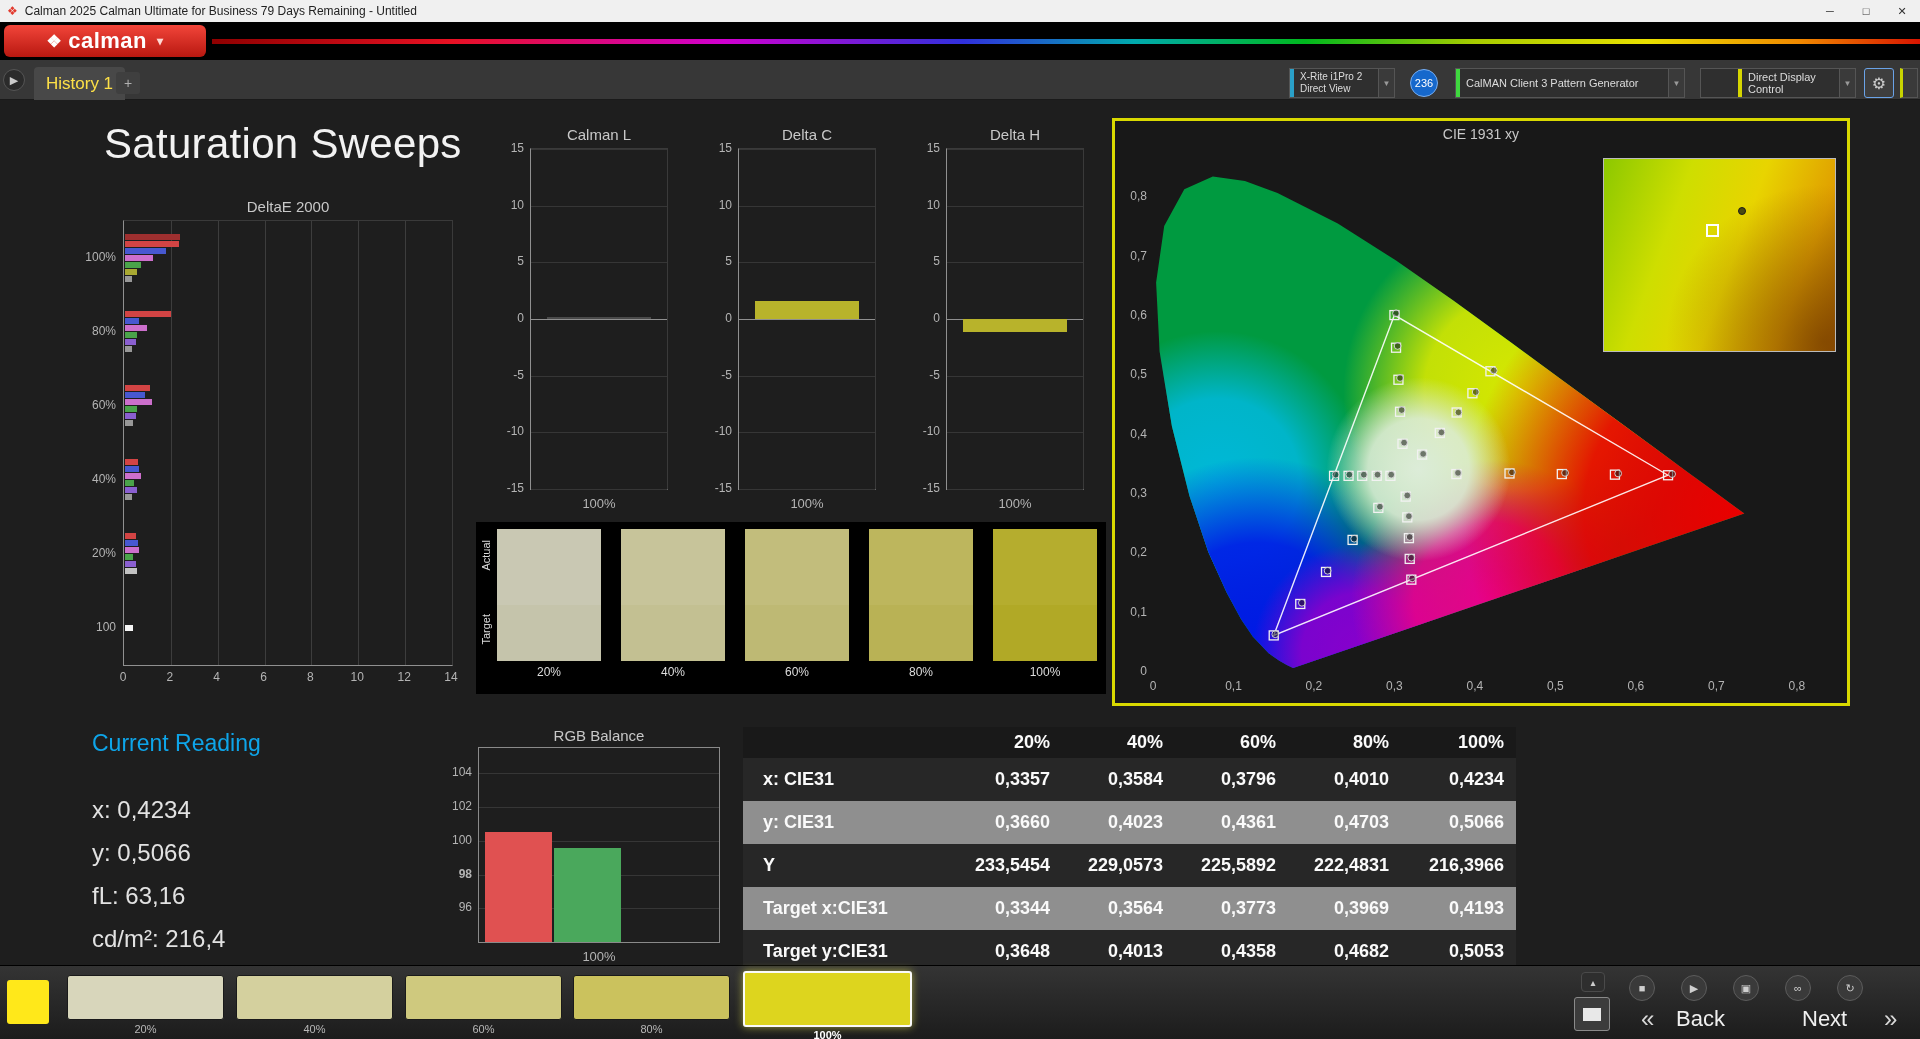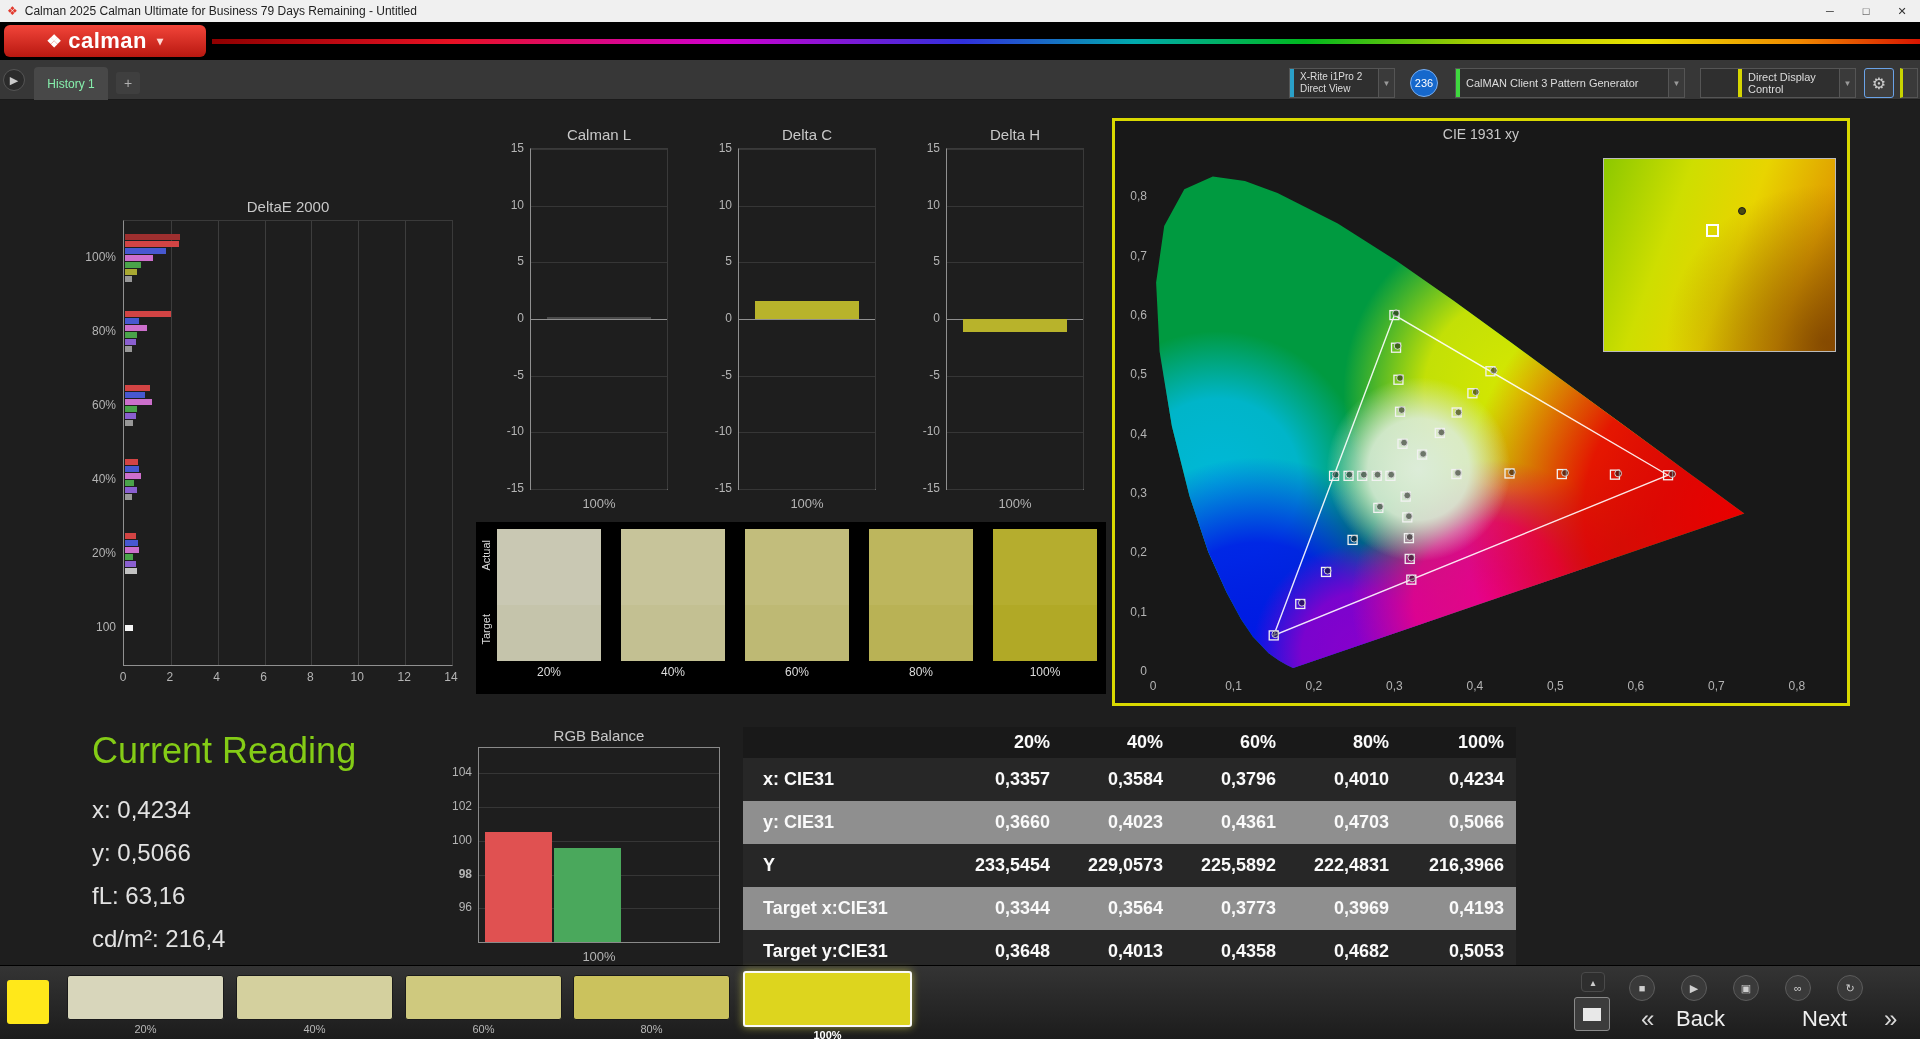--- a/index.html
+++ b/index.html
@@ -15,21 +15,21 @@
   
   .logobar{position:absolute;left:0;top:22px;width:1920px;height:38px;background:#000;}
   .logo{position:absolute;left:4px;top:3px;width:202px;height:32px;background:linear-gradient(180deg,#f2453a,#b81810);border-radius:6px;display:flex;align-items:center;justify-content:center;color:#fff;font-weight:bold;font-size:22px;letter-spacing:.5px;}
   .logo-mark{font-size:17px;margin-right:6px;}
   .logo-dd{font-size:12px;margin-left:10px;color:#ffd9d4;}
   .rainbow{position:absolute;left:212px;top:17px;right:0;height:5px;background:linear-gradient(90deg,#8f0000 0%,#e81123 14%,#d000d0 30%,#3030dd 44%,#00aaae 54%,#00b81e 64%,#a8cc00 74%,#e8e000 84%,#f08800 93%,#d81400 100%);}
 
   
   .tabbar{position:absolute;left:0;top:60px;width:1920px;height:40px;background:#373737;border-bottom:1px solid #1a1a1a;}
   .tab-scroll{position:absolute;left:3px;top:9px;width:22px;height:22px;border-radius:50%;background:#2b2b2b;border:1px solid #555;color:#ccc;font-size:11px;display:flex;align-items:center;justify-content:center;}
-  .tab{position:absolute;left:34px;top:7px;height:33px;min-width:74px;background:#484848;border-radius:4px 4px 0 0;color:#86efac;font-size:12px;display:flex;align-items:center;justify-content:center;padding:0 12px;}
+  .tab{position:absolute;left:34px;top:7px;height:33px;min-width:74px;background:#484848;border-radius:4px 4px 0 0;color:#fde047;font-size:17px;display:flex;align-items:center;justify-content:center;padding:0 12px;}
   .tab-add{position:absolute;left:116px;top:12px;width:24px;height:22px;background:#3f3f3f;border-radius:3px;color:#b0b0b0;display:flex;align-items:center;justify-content:center;font-size:14px;}
   .dd{position:absolute;top:8px;height:30px;background:#2f2f2f;border:1px solid #555;color:#ddd;font-size:11px;display:flex;align-items:center;overflow:hidden;}
   .dd .accent{width:4px;height:100%;flex:none;}
   .dd .dd-body{flex:1;padding-left:6px;}
   .dd .dd-arrow{width:16px;height:100%;display:flex;align-items:center;justify-content:center;background:#3a3a3a;border-left:1px solid #555;color:#9a9a9a;font-size:8px;flex:none;}
   .dd-text2 span{display:block;font-size:10px;line-height:12px;}
   .badge{position:absolute;left:1410px;top:9px;width:28px;height:28px;border-radius:50%;background:#1668cc;border:1px solid #78aef0;color:#fff;font-size:11px;display:flex;align-items:center;justify-content:center;}
   .gearbtn{position:absolute;left:1864px;top:8px;width:30px;height:30px;background:#3e3e3e;border:1px solid #6aa3e8;border-radius:3px;color:#ccc;font-size:16px;display:flex;align-items:center;justify-content:center;}
   .slimbtn{position:absolute;left:1900px;top:8px;width:18px;height:30px;background:#3a3a3a;border:1px solid #555;border-left:3px solid #c8d400;}
 
@@ -74,21 +74,21 @@
   .cie-tick{fill:#b4b4b4;font-size:12px;font-family:"Liberation Sans",sans-serif;}
   #cie-inset{position:absolute;left:488px;top:37px;width:233px;height:194px;border:1px solid #bbb;
     background:
       radial-gradient(circle at 95% 95%, rgba(90,40,0,.55), rgba(90,40,0,0) 55%),
       linear-gradient(110deg,#8cc800 0%,#cede00 30%,#e8d400 55%,#e0a000 80%,#b06800 100%);}
   .inset-square{position:absolute;left:44%;top:34%;width:13px;height:13px;border:2px solid #fff;}
   .inset-dot{position:absolute;left:58%;top:25%;width:8px;height:8px;border-radius:50%;background:#4a4a10;border:1px solid #1c1c1c;}
 
   
   #current-reading{position:absolute;left:92px;top:630px;color:#e2e2e2;}
-  #current-reading .cr-title{font-size:36px;font-weight:400;color:#84cc16;}
+  #current-reading .cr-title{font-size:23px;font-weight:400;color:#0ea5e9;}
   .cr-line{position:absolute;left:0;font-size:24px;white-space:nowrap;}
 
   
   #rgb-chart{position:absolute;left:455px;top:627px;width:270px;height:240px;}
   #rgb-plot{position:absolute;left:23px;top:20px;width:242px;height:196px;border:1px solid #8a8a8a;}
   #rgb-ylab{position:absolute;left:0;top:20px;width:22px;height:196px;}
   #rgb-xlab{position:absolute;left:23px;top:222px;width:242px;text-align:center;color:#b4b4b4;font-size:13px;}
   .rgb-bar{position:absolute;}
 
   
@@ -162,20 +162,21 @@
     <div class="accent" style="background:#d6d600;"></div>
     <div class="dd-body">Direct Display Control</div>
     <span class="dd-arrow">▼</span>
   </div>
 
   <div class="gearbtn">⚙</div>
   <div class="slimbtn"></div>
 </div>
 
 <div class="main">
+  <div class="page-title">Saturation Sweeps</div>
 
   <div id="delta-e-chart">
     <div class="chart-title" style="left:45px;width:330px;top:0;">DeltaE 2000</div>
     <div id="de-ylabels">
         <div class="de-glab" style="top: 37px;">100%</div>
         <div class="de-glab" style="top: 111px;">80%</div>
         <div class="de-glab" style="top: 185px;">60%</div>
         <div class="de-glab" style="top: 259px;">40%</div>
         <div class="de-glab" style="top: 333px;">20%</div>
         <div class="de-glab" style="top: 407px;">100</div>

